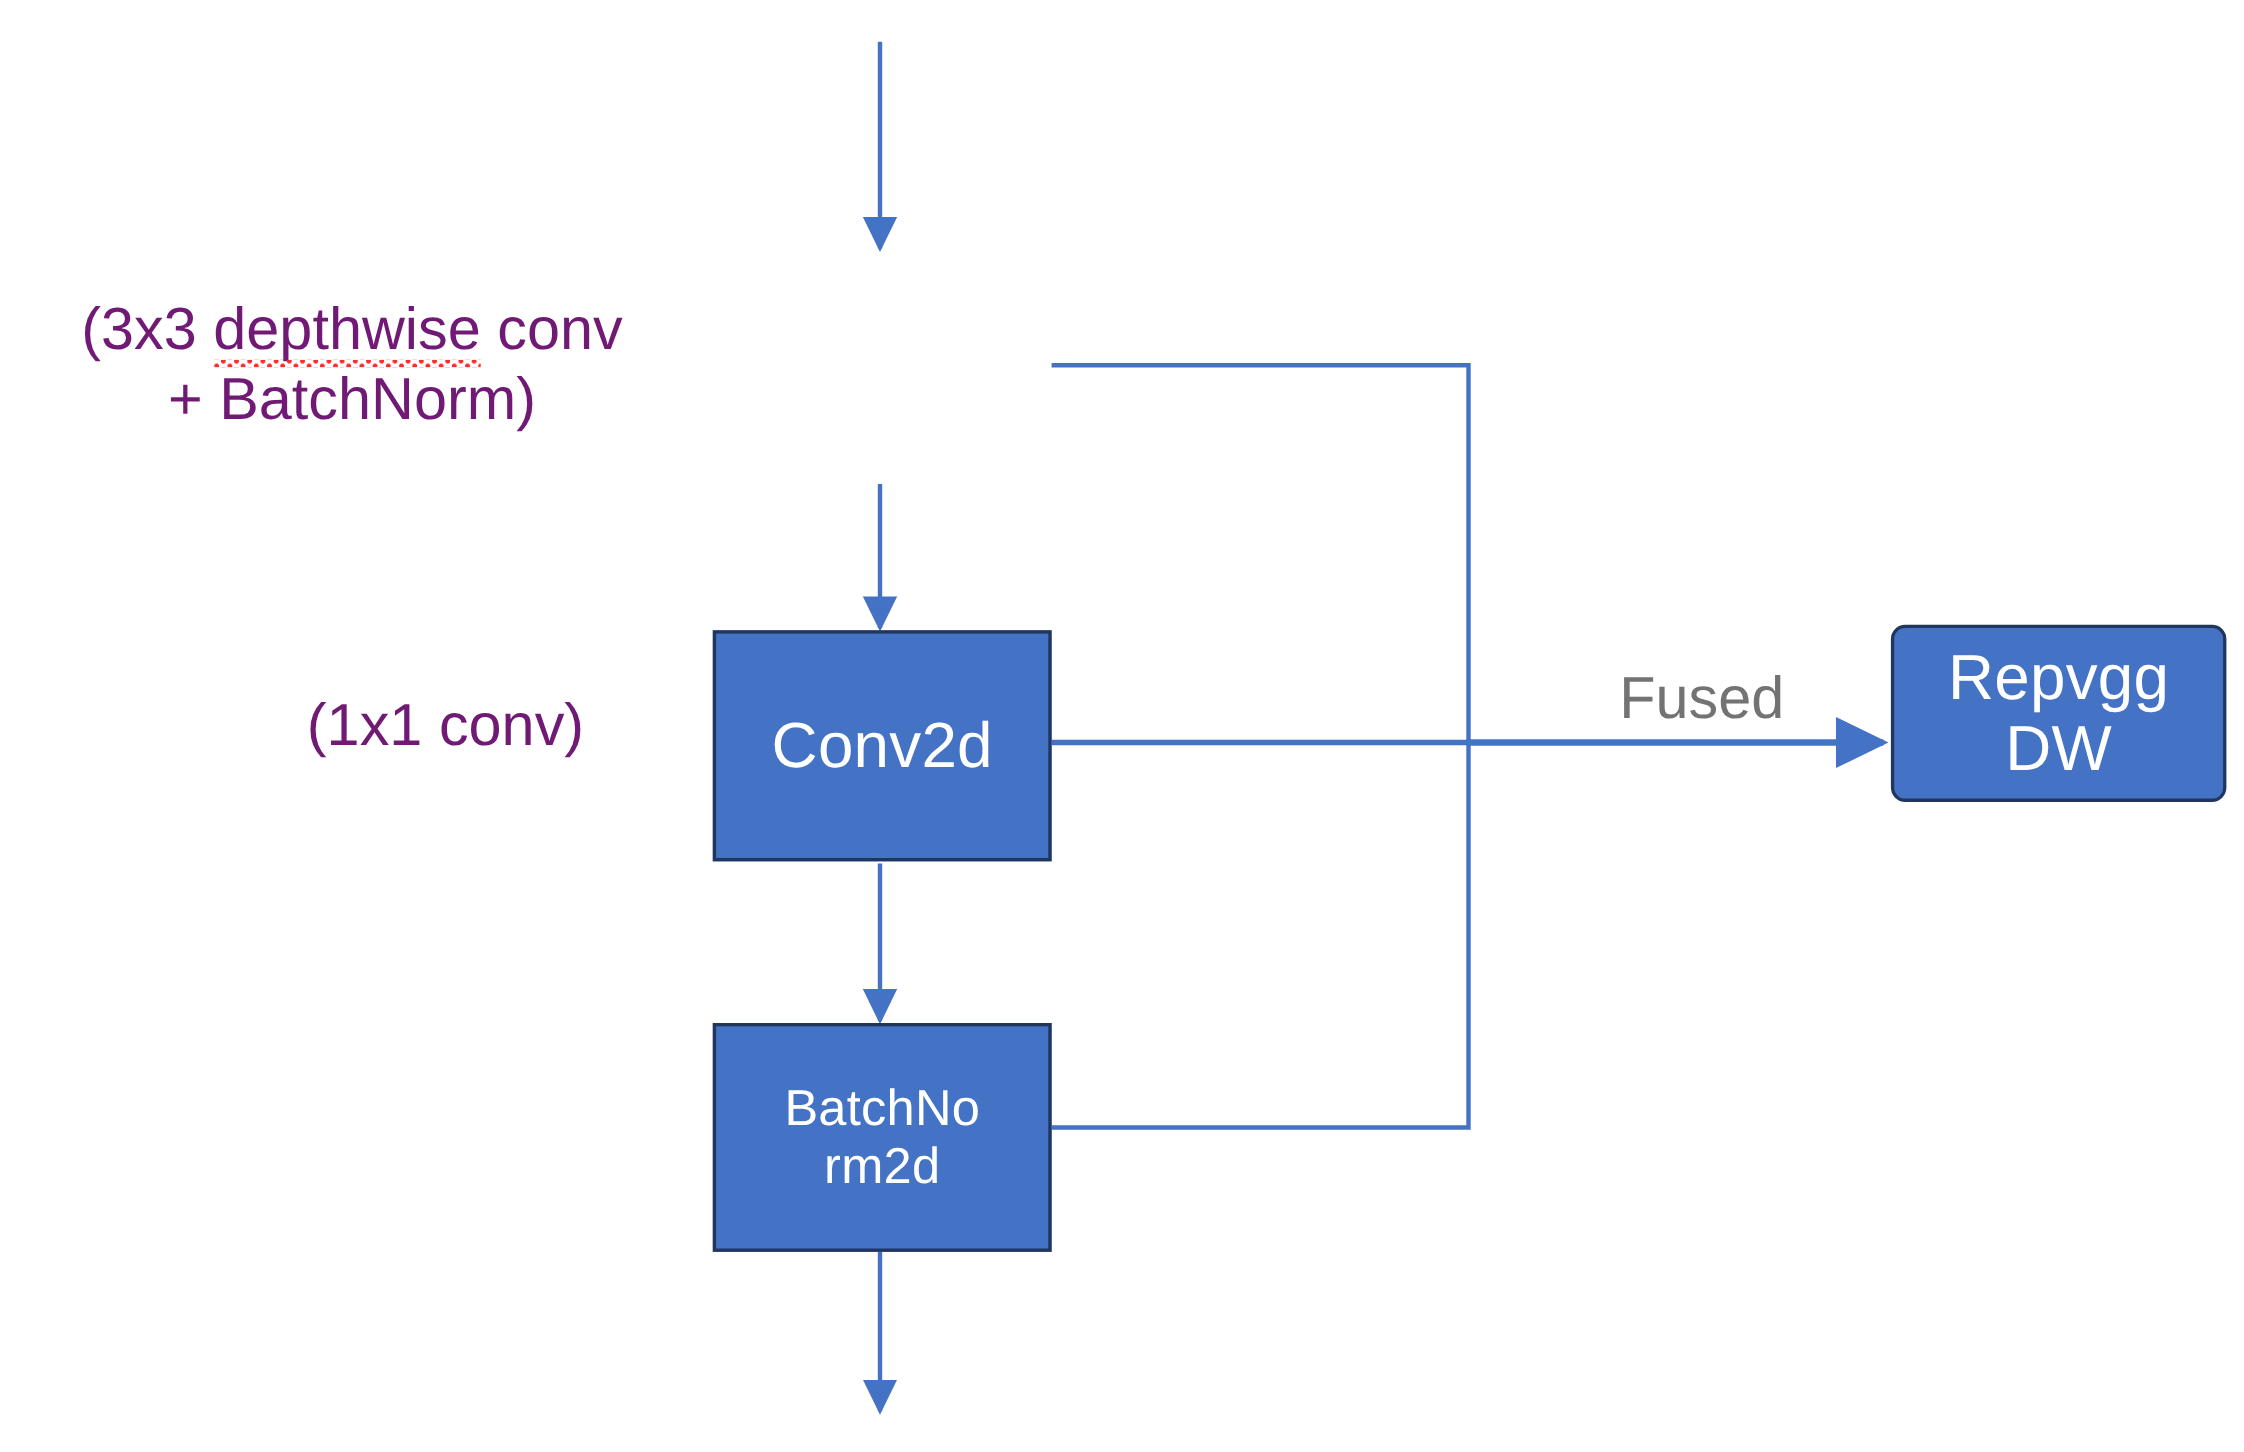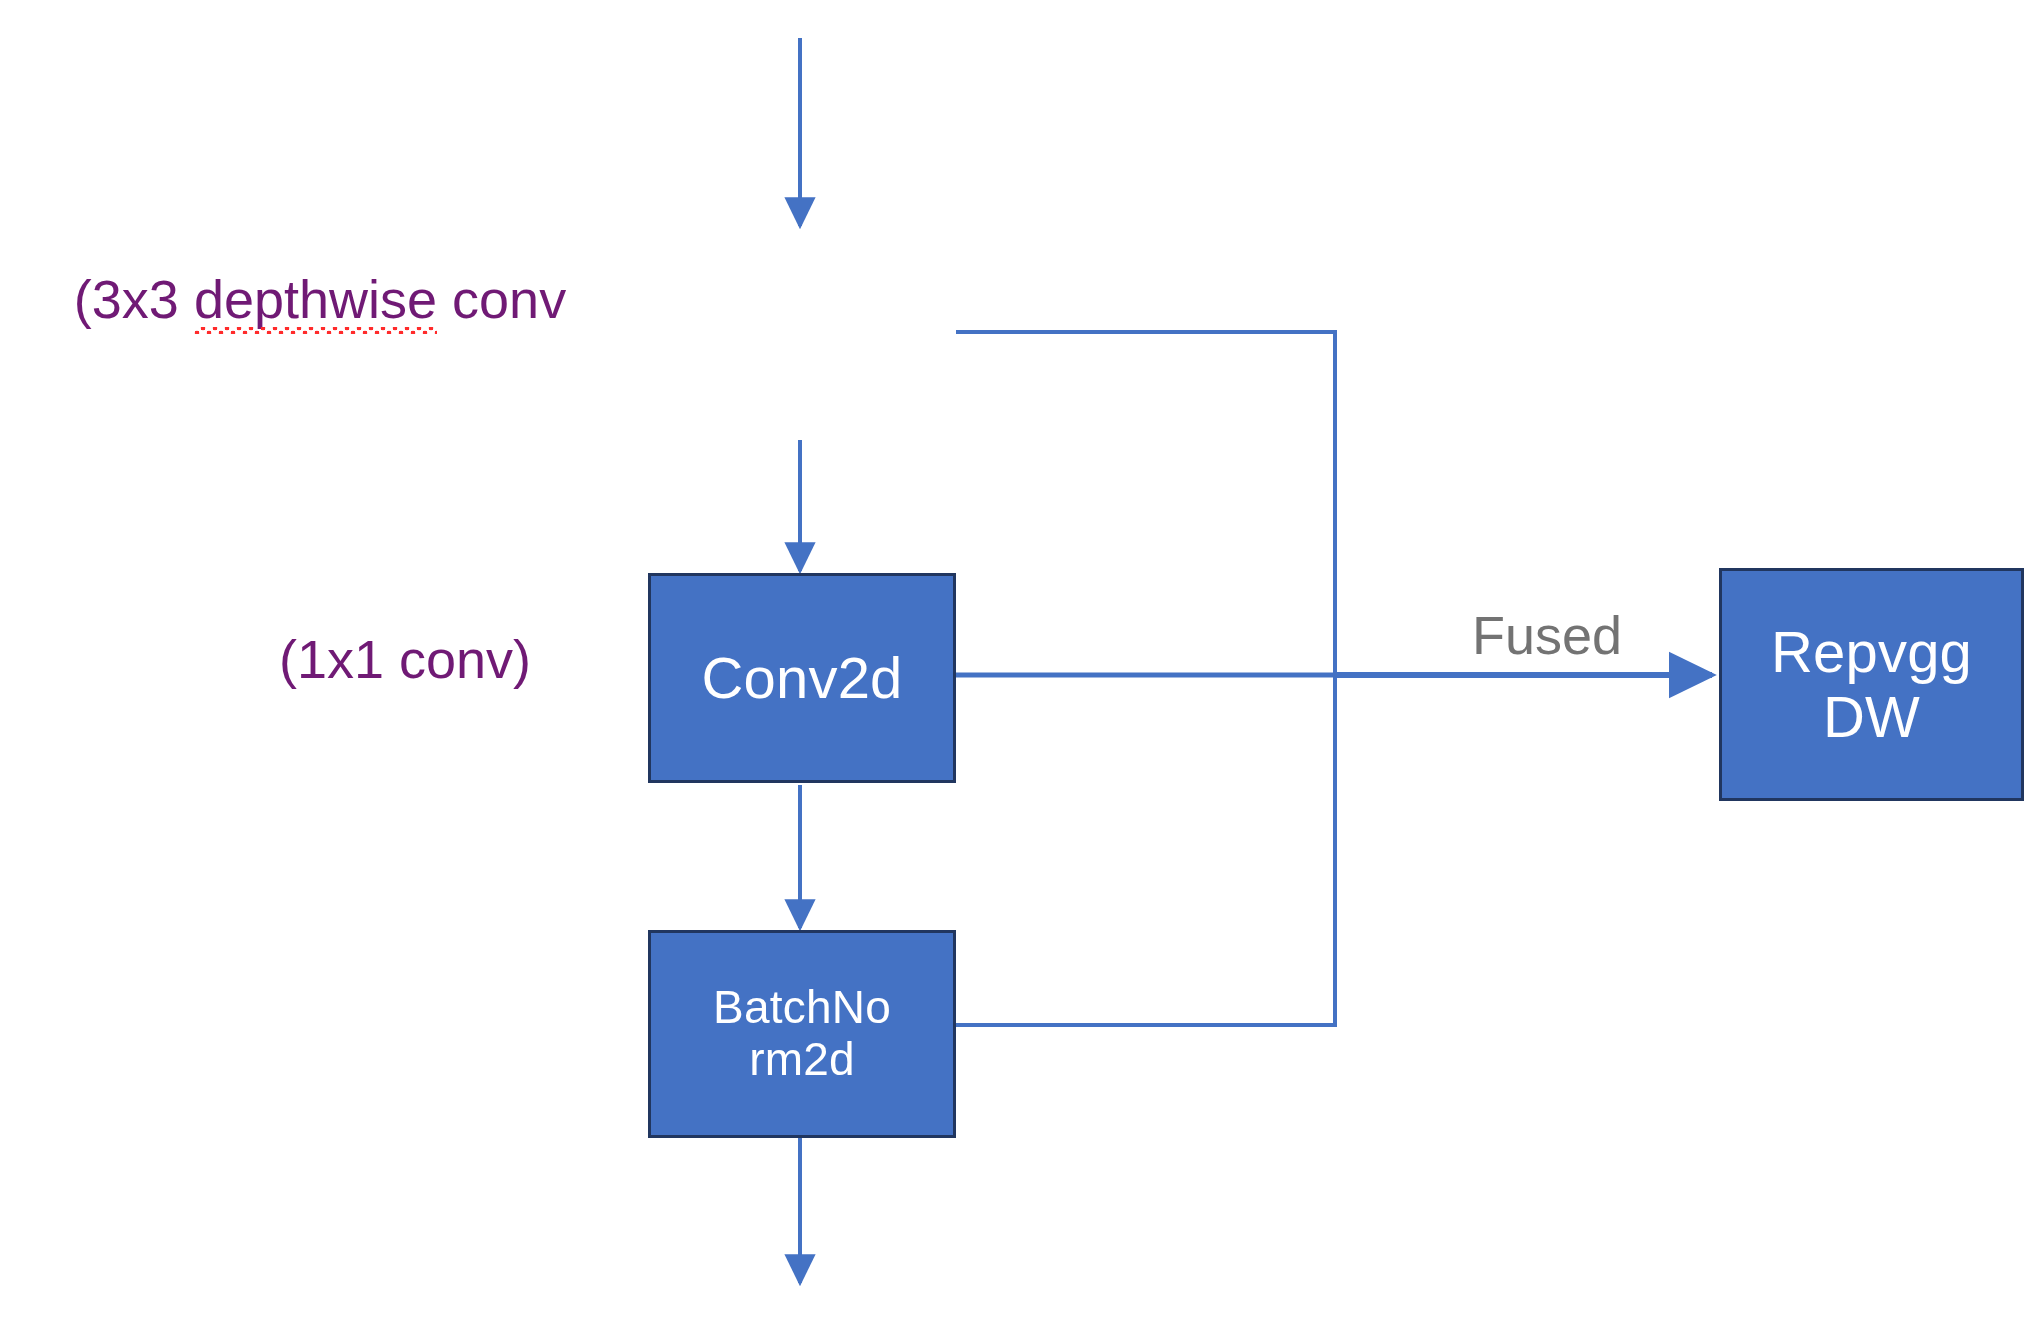--- a/index.html
+++ b/index.html
@@ -57,22 +57,23 @@
     left: 648px;
     top: 930px;
     width: 308px;
     height: 208px;
     font-size: 46px;
   }
   #node-repvggdw {
     left: 1719px;
     top: 568px;
     width: 305px;
-    height: 233px;
+    height: 161px;
     font-size: 58px;
+    border-radius: 13px;
   }
   .annotation {
     position: absolute;
     color: #701a75;
     font-size: 54px;
     line-height: 1.18;
     text-align: center;
     white-space: pre-line;
   }
   #ann-dw {
@@ -135,21 +136,21 @@
     <line x1="800" y1="1138" x2="800" y2="1283" stroke="#4472C4" stroke-width="4" marker-end="url(#arrow-thin)"></line>
 
     <path d="M956,332 L1335,332 L1335,675" fill="none" stroke="#4472C4" stroke-width="4"></path>
 
     <path d="M956,1025 L1335,1025 L1335,675" fill="none" stroke="#4472C4" stroke-width="4"></path>
 
     <line x1="956" y1="675" x2="1337" y2="675" stroke="#4472C4" stroke-width="5"></line>
     <line x1="1333" y1="675" x2="1712" y2="675" stroke="#4472C4" stroke-width="6" marker-end="url(#arrow-fused)"></line>
   </svg>
 
-  <div class="annotation" id="ann-dw"><span><span>(3x3 </span><span class="spell">depthwise</span><span> conv</span></span><br></div>
+  <div class="annotation" id="ann-dw"><span><span>(3x3 </span><span class="spell">depthwise</span><span> conv</span></span><br><span>+ BatchNorm)</span></div>
 
   <div class="annotation" id="ann-pw">(1x1 conv)</div>
 
 
   <div class="node" id="node-conv2d">Conv2d</div>
 
   <div class="node" id="node-batchnorm2d">BatchNo
 rm2d</div>
 
   <div class="node" id="node-repvggdw">Repvgg

